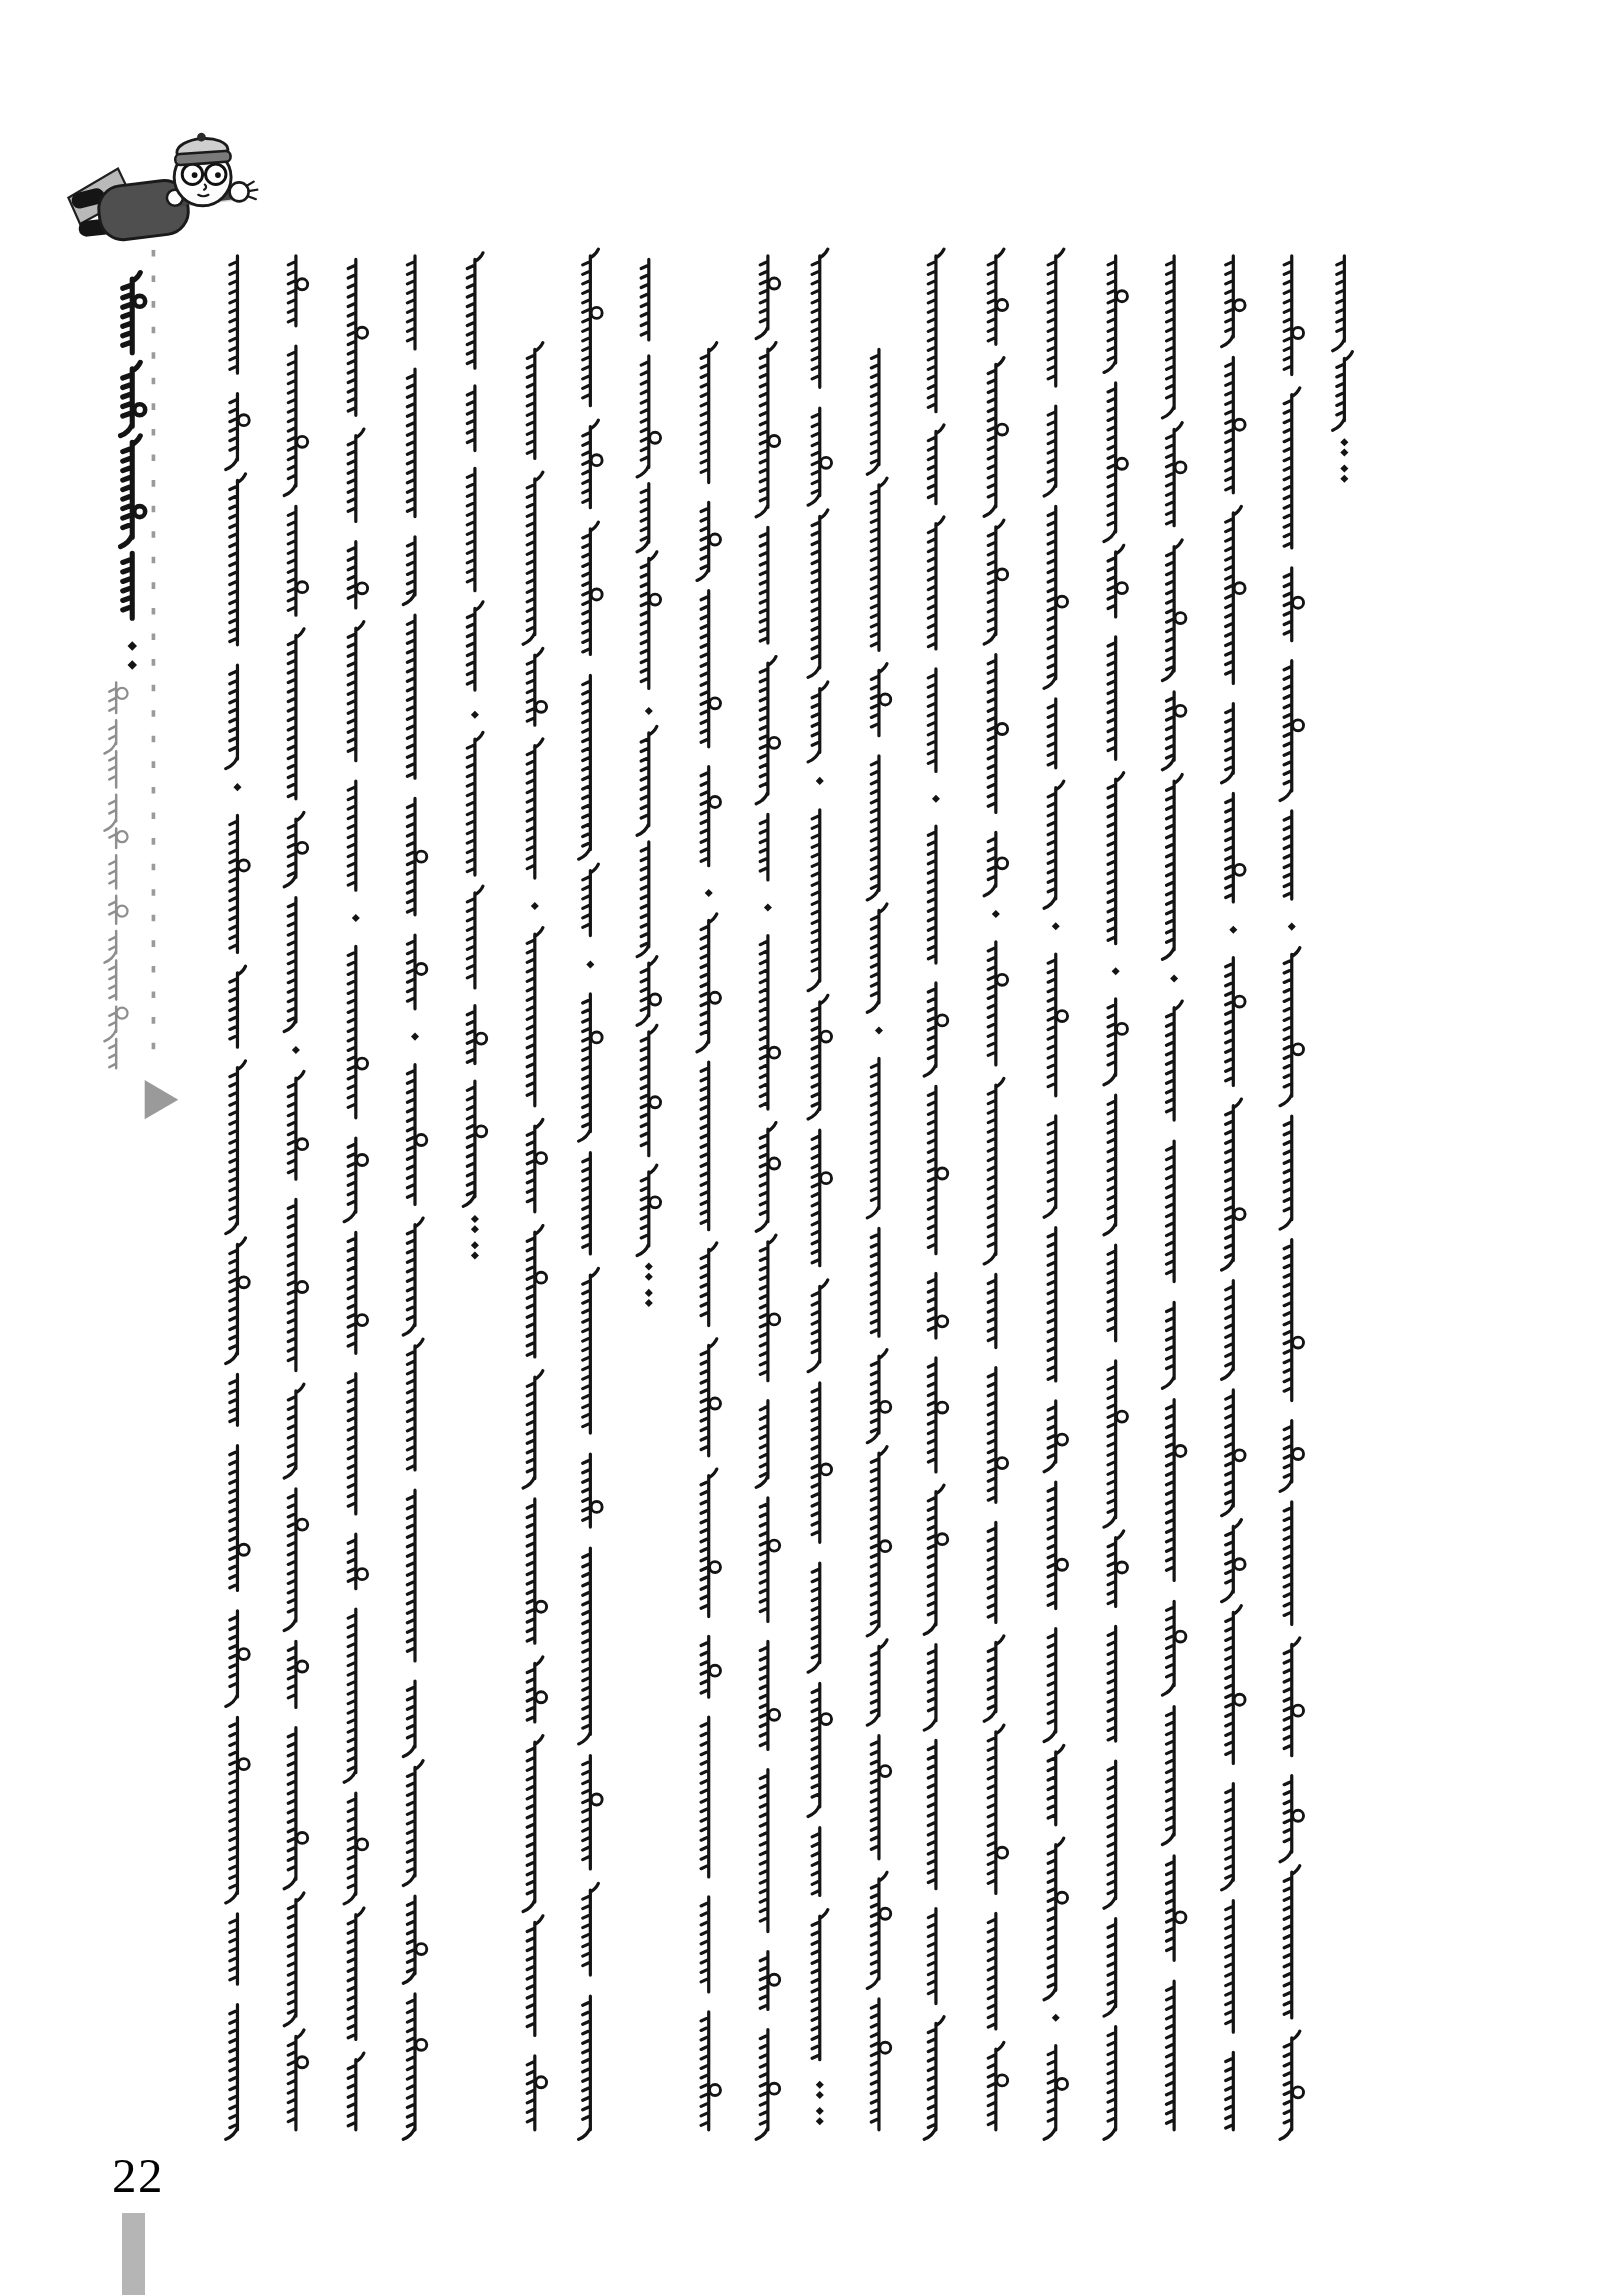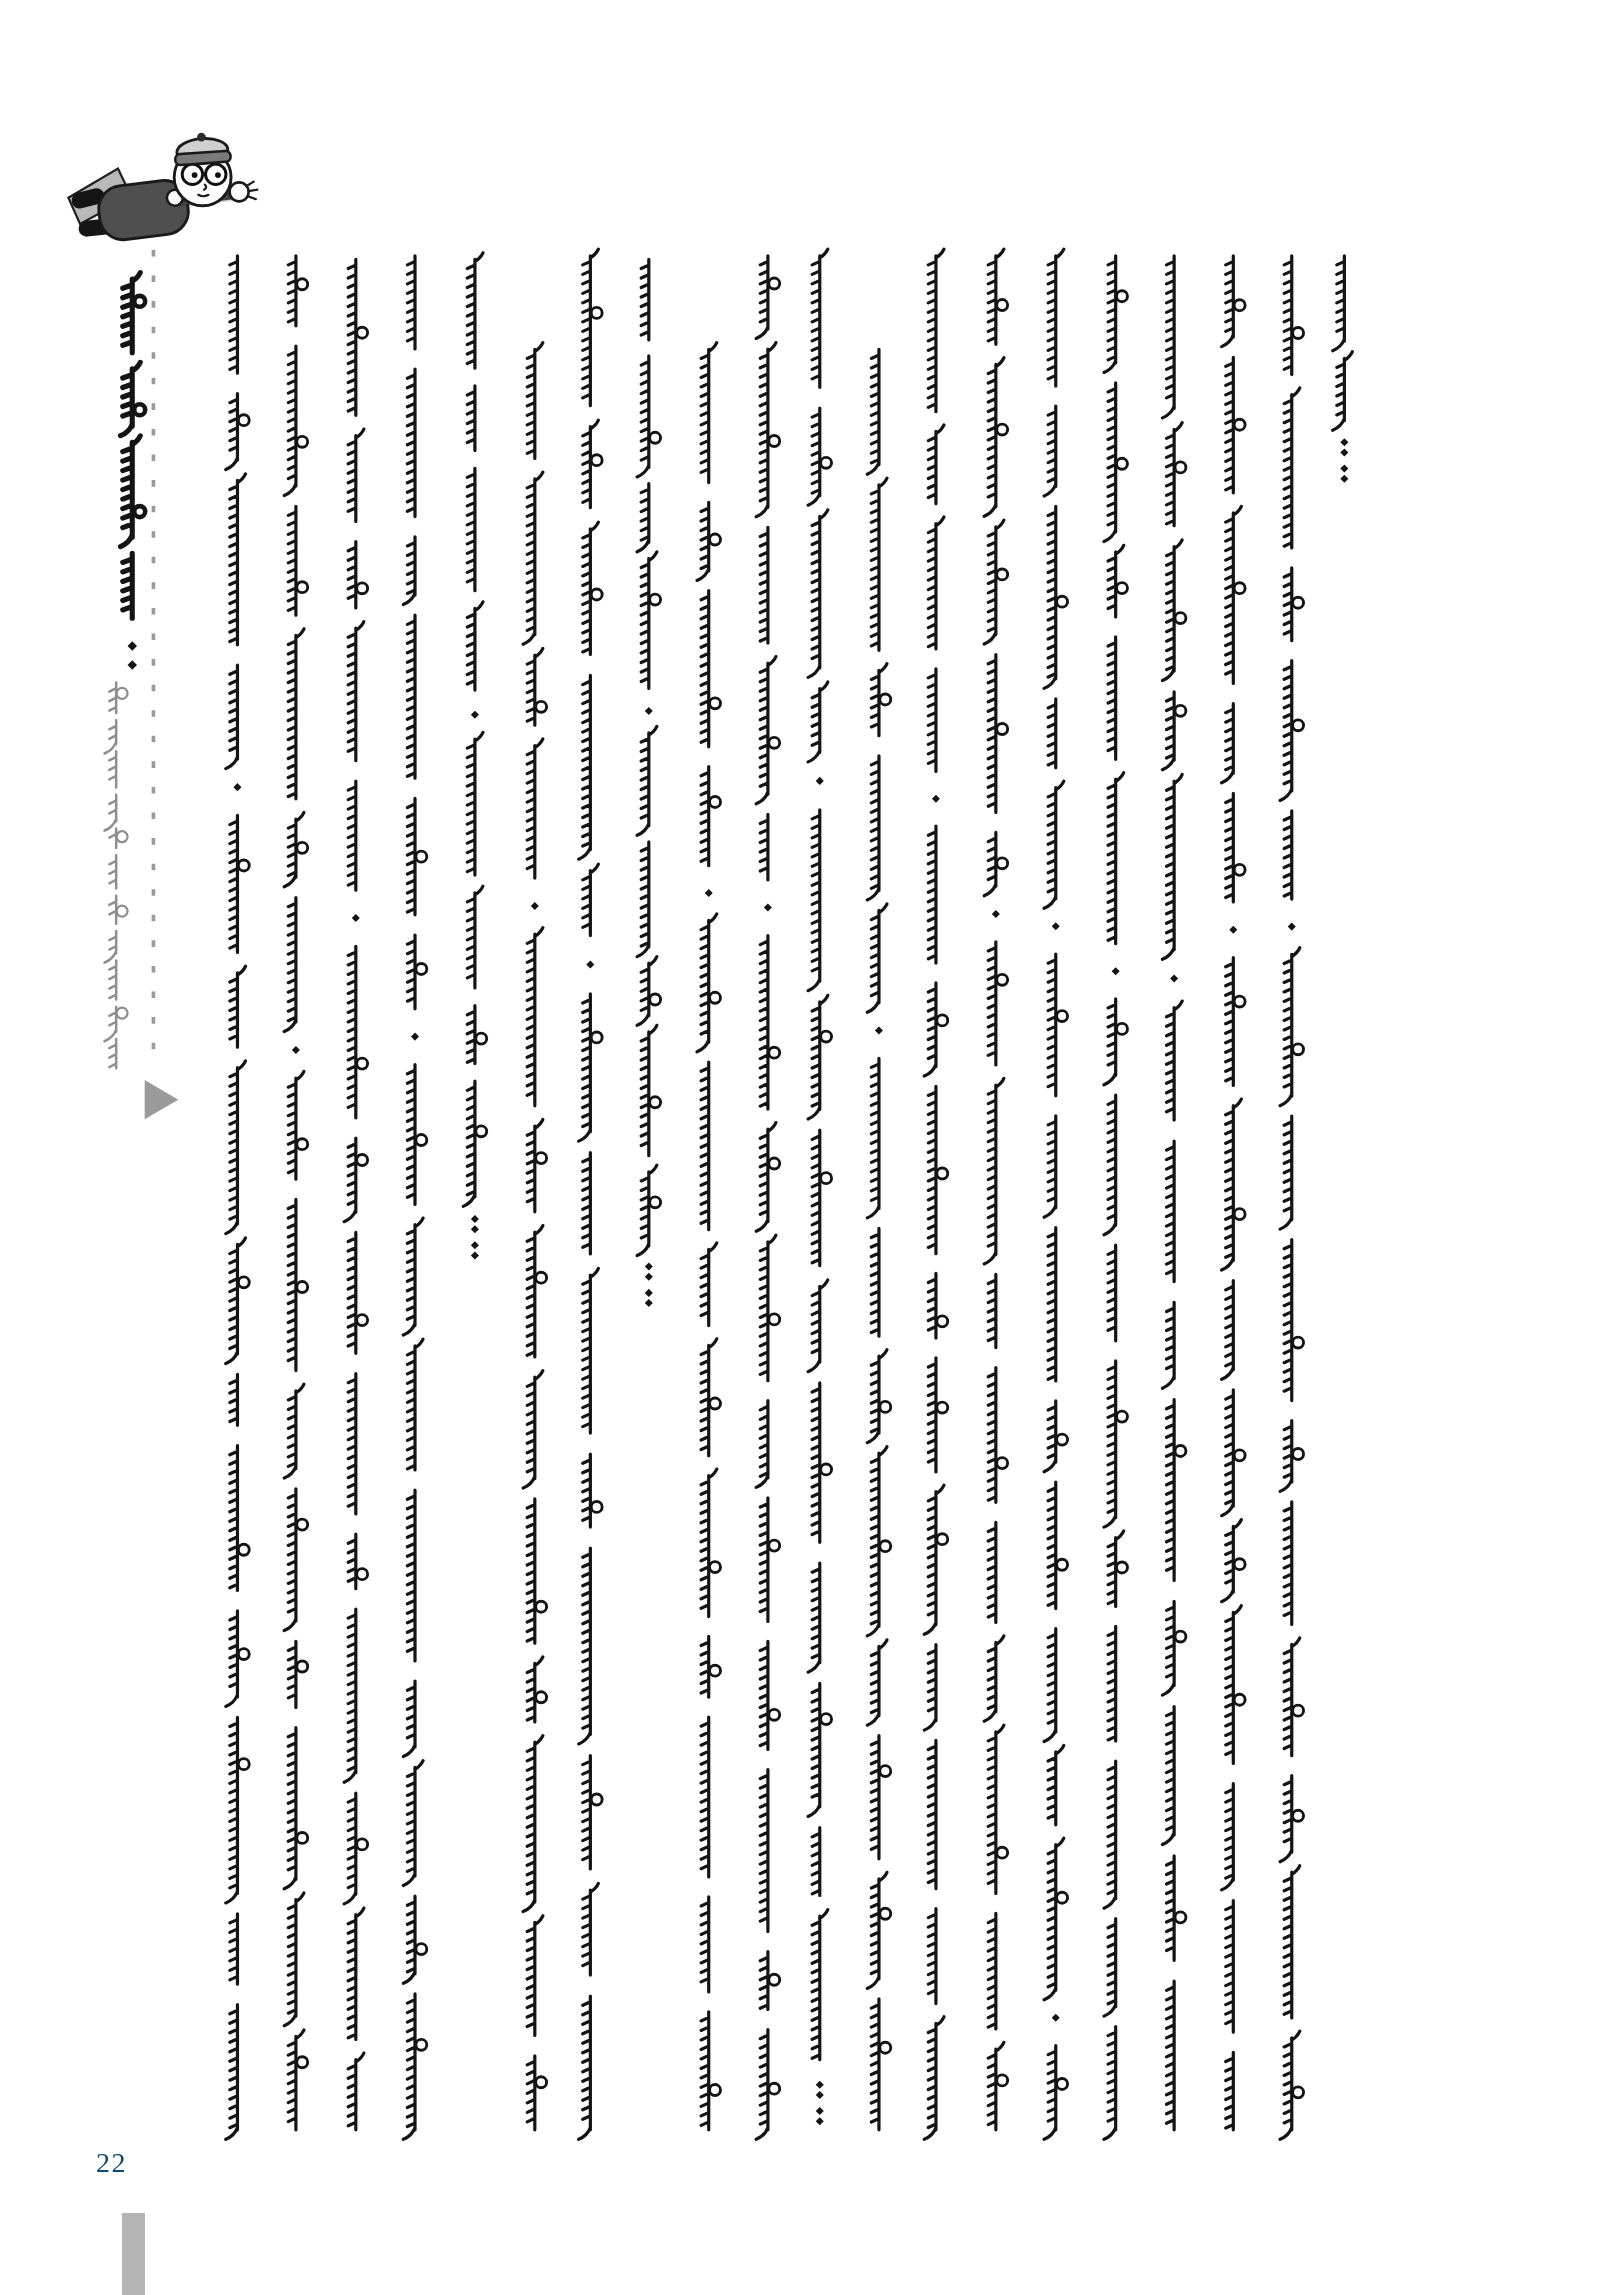--- a/index.html
+++ b/index.html
@@ -6,23 +6,23 @@
   .page{
     position:relative;
     width:1622px;height:2295px;
     background:#ffffff;
     overflow:hidden;
     font-family:"Liberation Sans", sans-serif;
   }
   .mascot{position:absolute;left:64px;top:126px;}
   #art{position:absolute;left:0;top:0;}
   .pagenum{
-    position:absolute;left:96px;top:2147px;
+    position:absolute;left:112px;top:2147px;
     font-family:"Liberation Serif", serif;
-    font-size:28px;color:#0c4a6e;letter-spacing:1.5px;
+    font-size:49px;color:#000000;letter-spacing:1.5px;
   }
   .tab{
     position:absolute;left:122px;top:2213px;
     width:23.4px;height:83px;background:#b5b5b5;
   }
 </style>
 </head>
 <body>
 
 <div class="page">

